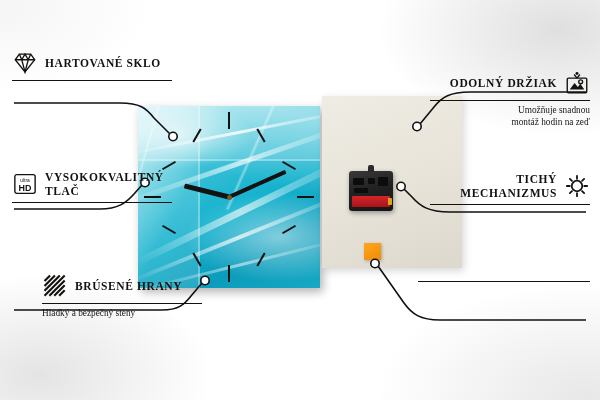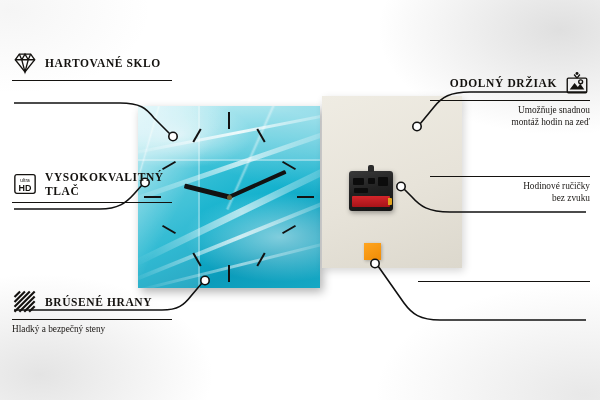--- a/index.html
+++ b/index.html
@@ -155,21 +155,21 @@
             <rect x="3.5" y="4.5" width="25" height="23" rx="2.5" fill="none" stroke="currentColor" stroke-width="1.7"></rect>
           <text x="16" y="13.5" font-family="Liberation Sans, sans-serif" font-size="6" text-anchor="middle" fill="currentColor">ultra</text>
           <text x="16" y="24" font-family="Liberation Sans, sans-serif" font-size="11" font-weight="bold" text-anchor="middle" fill="currentColor">HD</text>
         </svg>
       </span>
       <span class="ftitle">VYSOKOKVALITNÝ TLAČ</span>
     </div>
     <div class="rule"></div>
   </div>
 
-  <div class="feat left" style="top:289px;">
+  <div class="feat left" style="top:273px;margin-left:30px;">
     <div class="fhead">
       <span class="ficon">
         <svg viewBox="0 0 32 32">
             <g stroke="currentColor" stroke-width="2.6" stroke-linecap="square">
           <path d="M4 27 L27 4"></path>
               <path d="M4 21 L21 4"></path>
               <path d="M4 15 L15 4"></path>
               <path d="M4 9 L9 4"></path>
           <path d="M10 27 L27 10"></path>
               <path d="M16 27 L27 16"></path>
@@ -196,21 +196,32 @@
         </g>
         <circle cx="16" cy="4.2" r="1.8" fill="currentColor"></circle>
         </svg>
       </span>
     </div>
     <div class="rule"></div>
     <div class="fdesc">Umožňuje snadnou<br>montáž hodin na zeď</div>
   </div>
 
   <div class="feat right" style="top:172px;">
-    <div class="rule"></div>
-    <div class="fdesc">Hodinové ručičky<br>bez zvuku</div>
+    <div class="fhead">
+      <span class="ftitle">TICHÝ MECHANIZMUS</span>
+      <span class="ficon">
+        <svg viewBox="0 0 32 32">
+            <g fill="none" stroke="currentColor" stroke-width="2.2">
+          <circle cx="16" cy="16" r="6.5"></circle>
+          <path d="M16 3.5 v3.6 M16 24.9 v3.6 M3.5 16 h3.6 M24.9 16 h3.6
+                   M7.2 7.2 l2.6 2.6 M22.2 22.2 l2.6 2.6 M24.8 7.2 l-2.6 2.6 M9.8 22.2 l-2.6 2.6" stroke-linecap="round"></path>
+        </g>
+          </svg>
+      </span>
+    </div>
+    <div class="rule"></div>
   </div>
 
   <div class="feat right" style="top:277px;width:172px;">
     <div class="rule"></div>
   </div>
 
 </div>
 
 </body></html>

